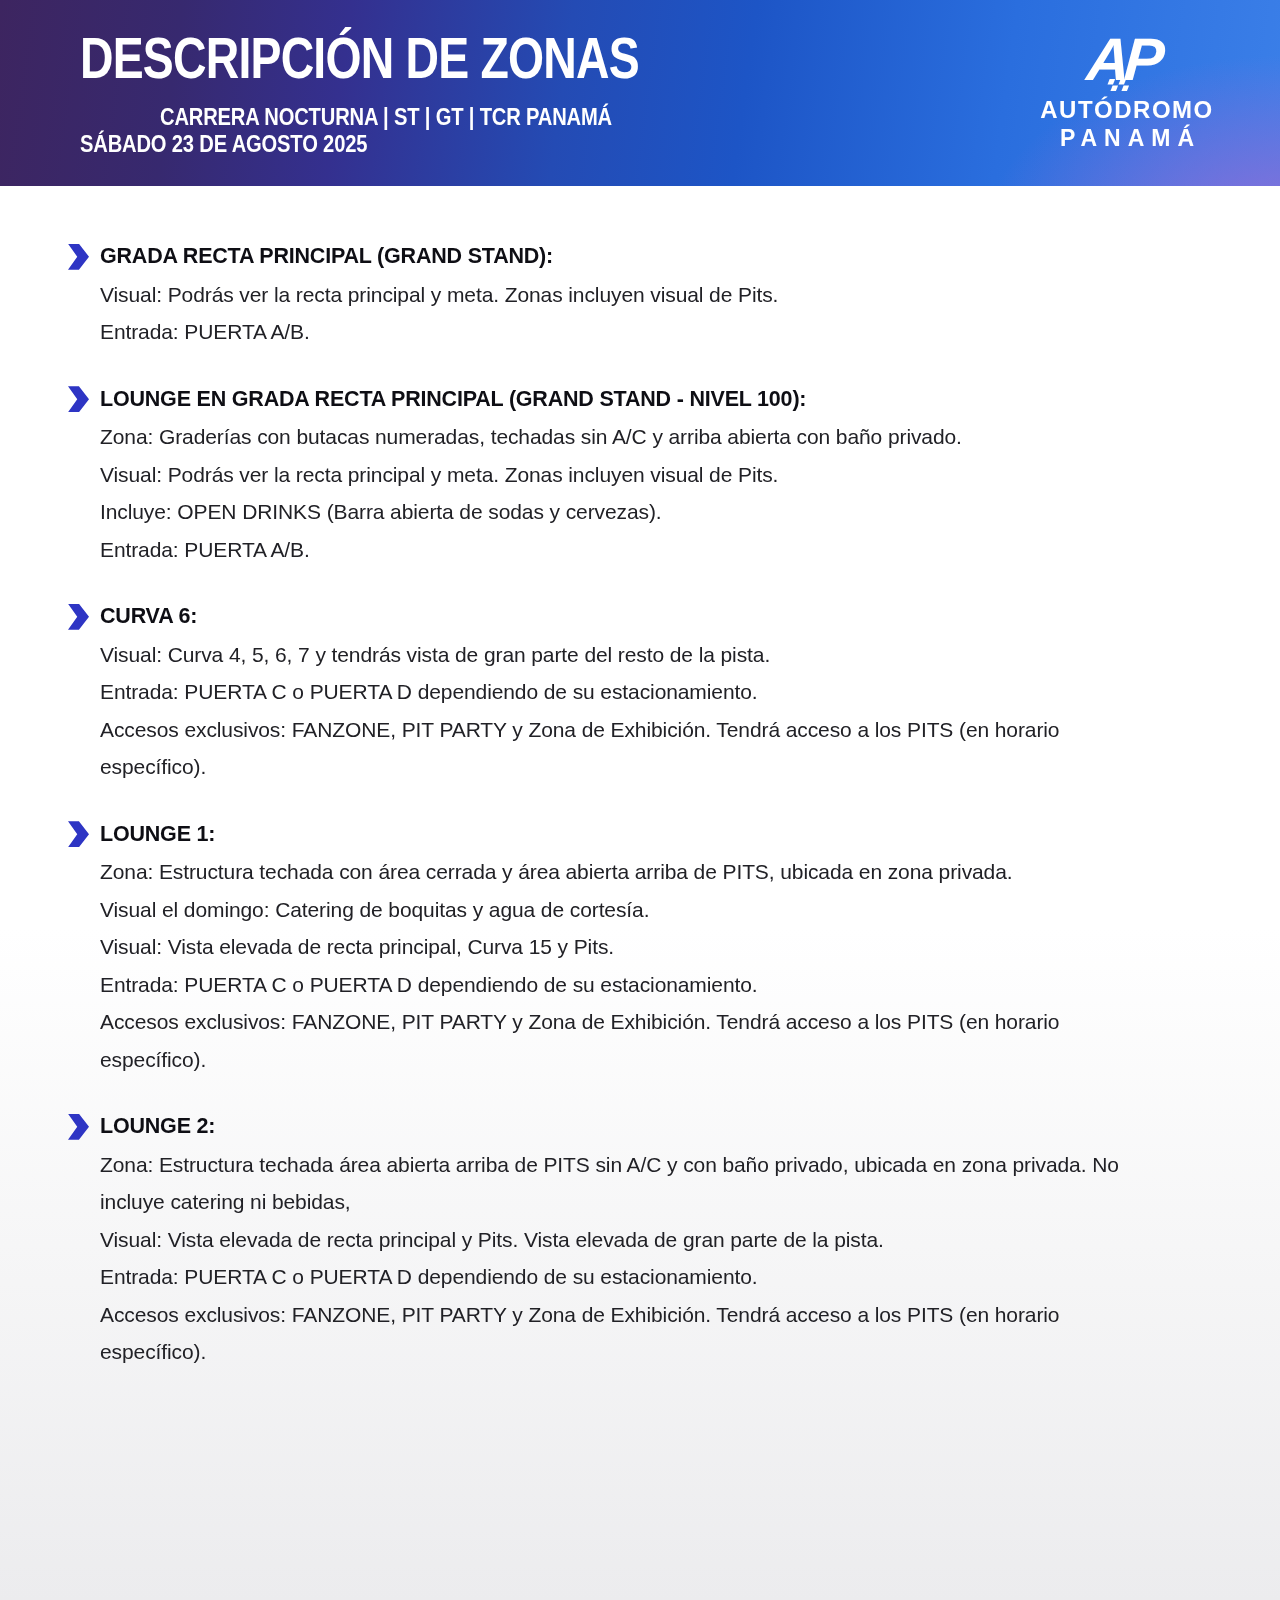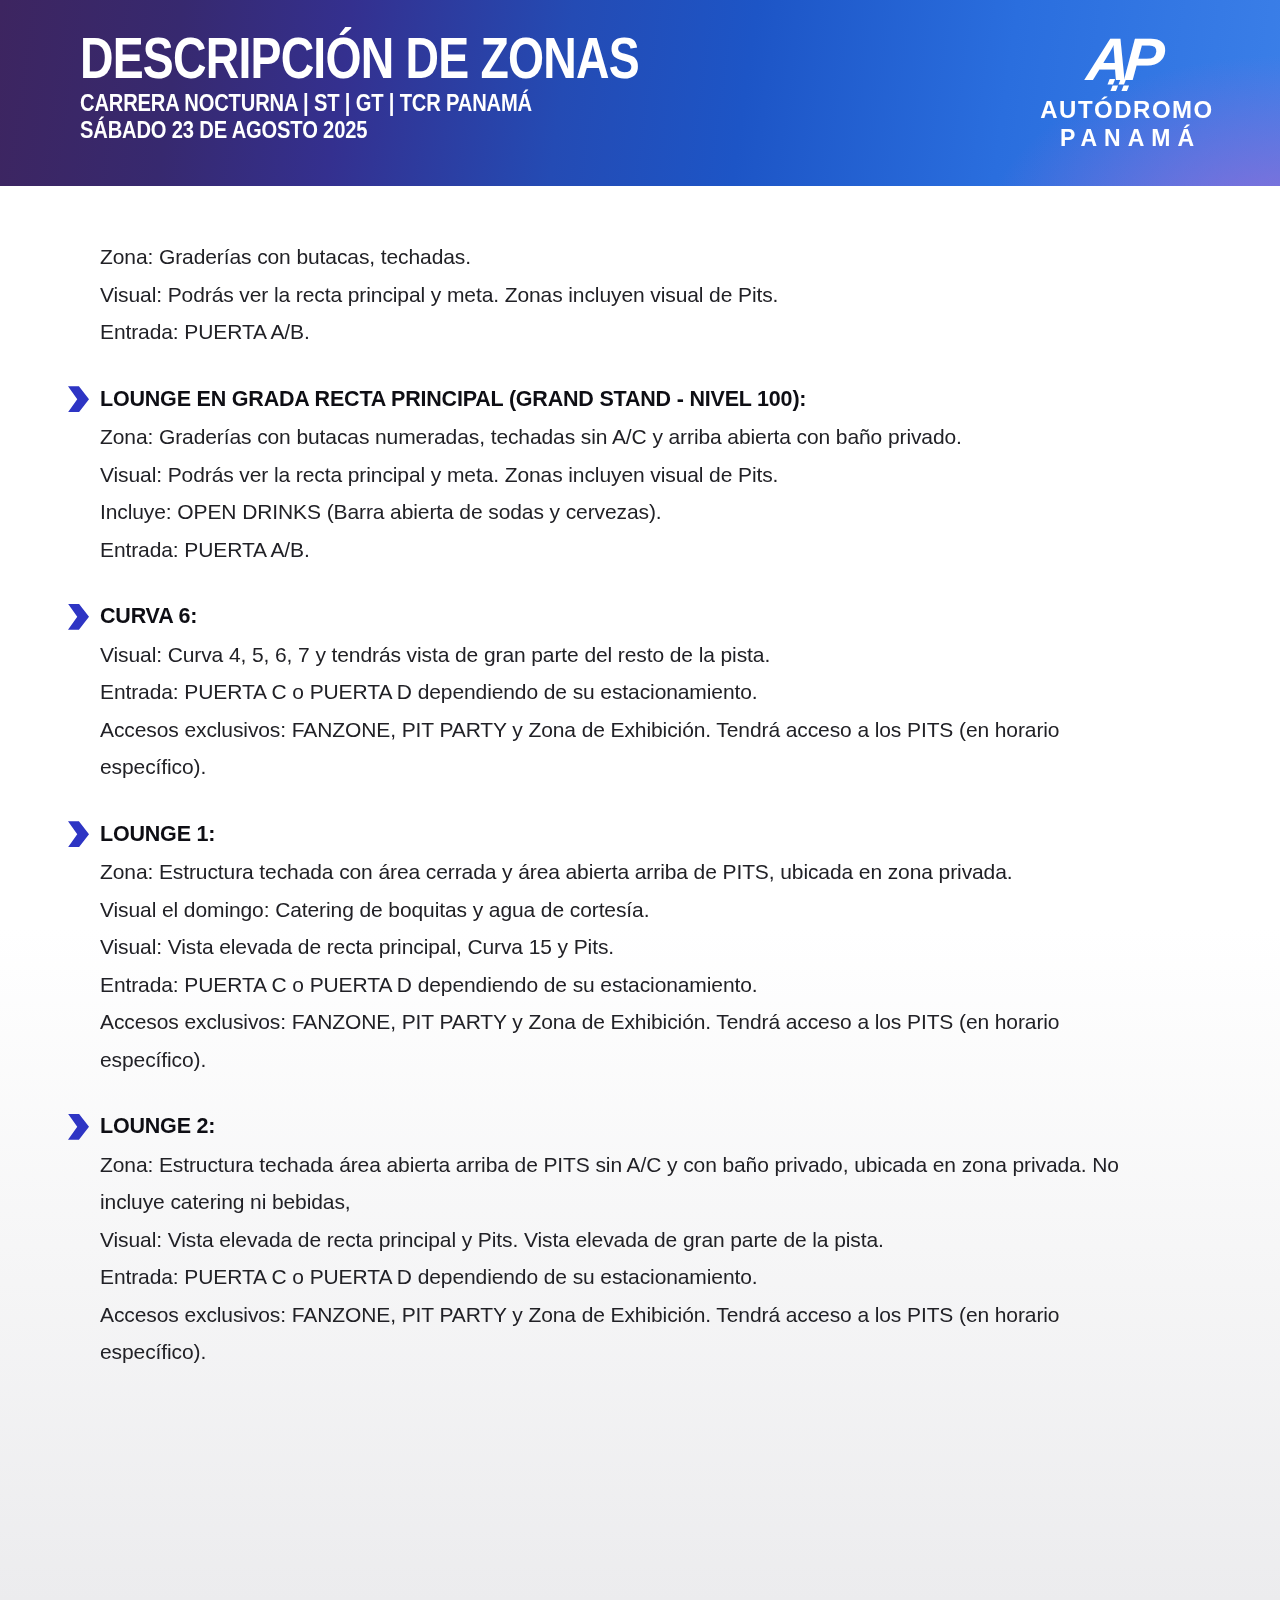--- a/index.html
+++ b/index.html
@@ -22,21 +22,21 @@
   .banner-title{
     font-size:58px;font-weight:700;letter-spacing:-1px;line-height:1.05;
     display:inline-block;transform:scaleX(0.80);transform-origin:left top;
     white-space:nowrap;
   }
   .banner-sub{
     font-size:24px;font-weight:700;letter-spacing:-0.2px;line-height:1.13;
     display:inline-block;transform:scaleX(0.84);transform-origin:left top;
     white-space:nowrap;
   }
-  .banner-sub-wrap{margin-top:0;}
+  .banner-sub-wrap{margin-top:14px;text-align:center;}
   
   .logo{position:absolute;right:48px;top:30px;width:210px;text-align:center;color:#ffffff;}
   .monogram{
     position:relative;display:inline-block;
     font-size:60px;font-weight:700;font-style:italic;
     letter-spacing:-6px;line-height:1;
     transform:skewX(-4deg);
     padding-right:8px;
   }
   .checker{position:absolute;left:16px;bottom:-4px;}
@@ -87,22 +87,25 @@
         </g>
       </svg>
     </div>
     <div class="logo-line1">AUTÓDROMO</div>
     <div class="logo-line2">PANAMÁ</div>
   </div>
 </header>
 
 <main>
   <section class="zone">
+    <h2 class="zone-title">
+      <span class="chev"></span>
+      <span>GRADA RECTA PRINCIPAL (GRAND STAND):</span>
+    </h2>
     <div class="zone-lines">
-        <p class="zone-line">Zona: Graderías con butacas, techadas.</p>
         <p class="zone-line">Visual: Podrás ver la recta principal y meta. Zonas incluyen visual de Pits.</p>
         <p class="zone-line">Entrada: PUERTA A/B.</p>
       </div>
   </section>
 
   <section class="zone">
     <h2 class="zone-title">
       <span class="chev"></span>
       <span>LOUNGE EN GRADA RECTA PRINCIPAL (GRAND STAND - NIVEL 100):</span>
     </h2>

